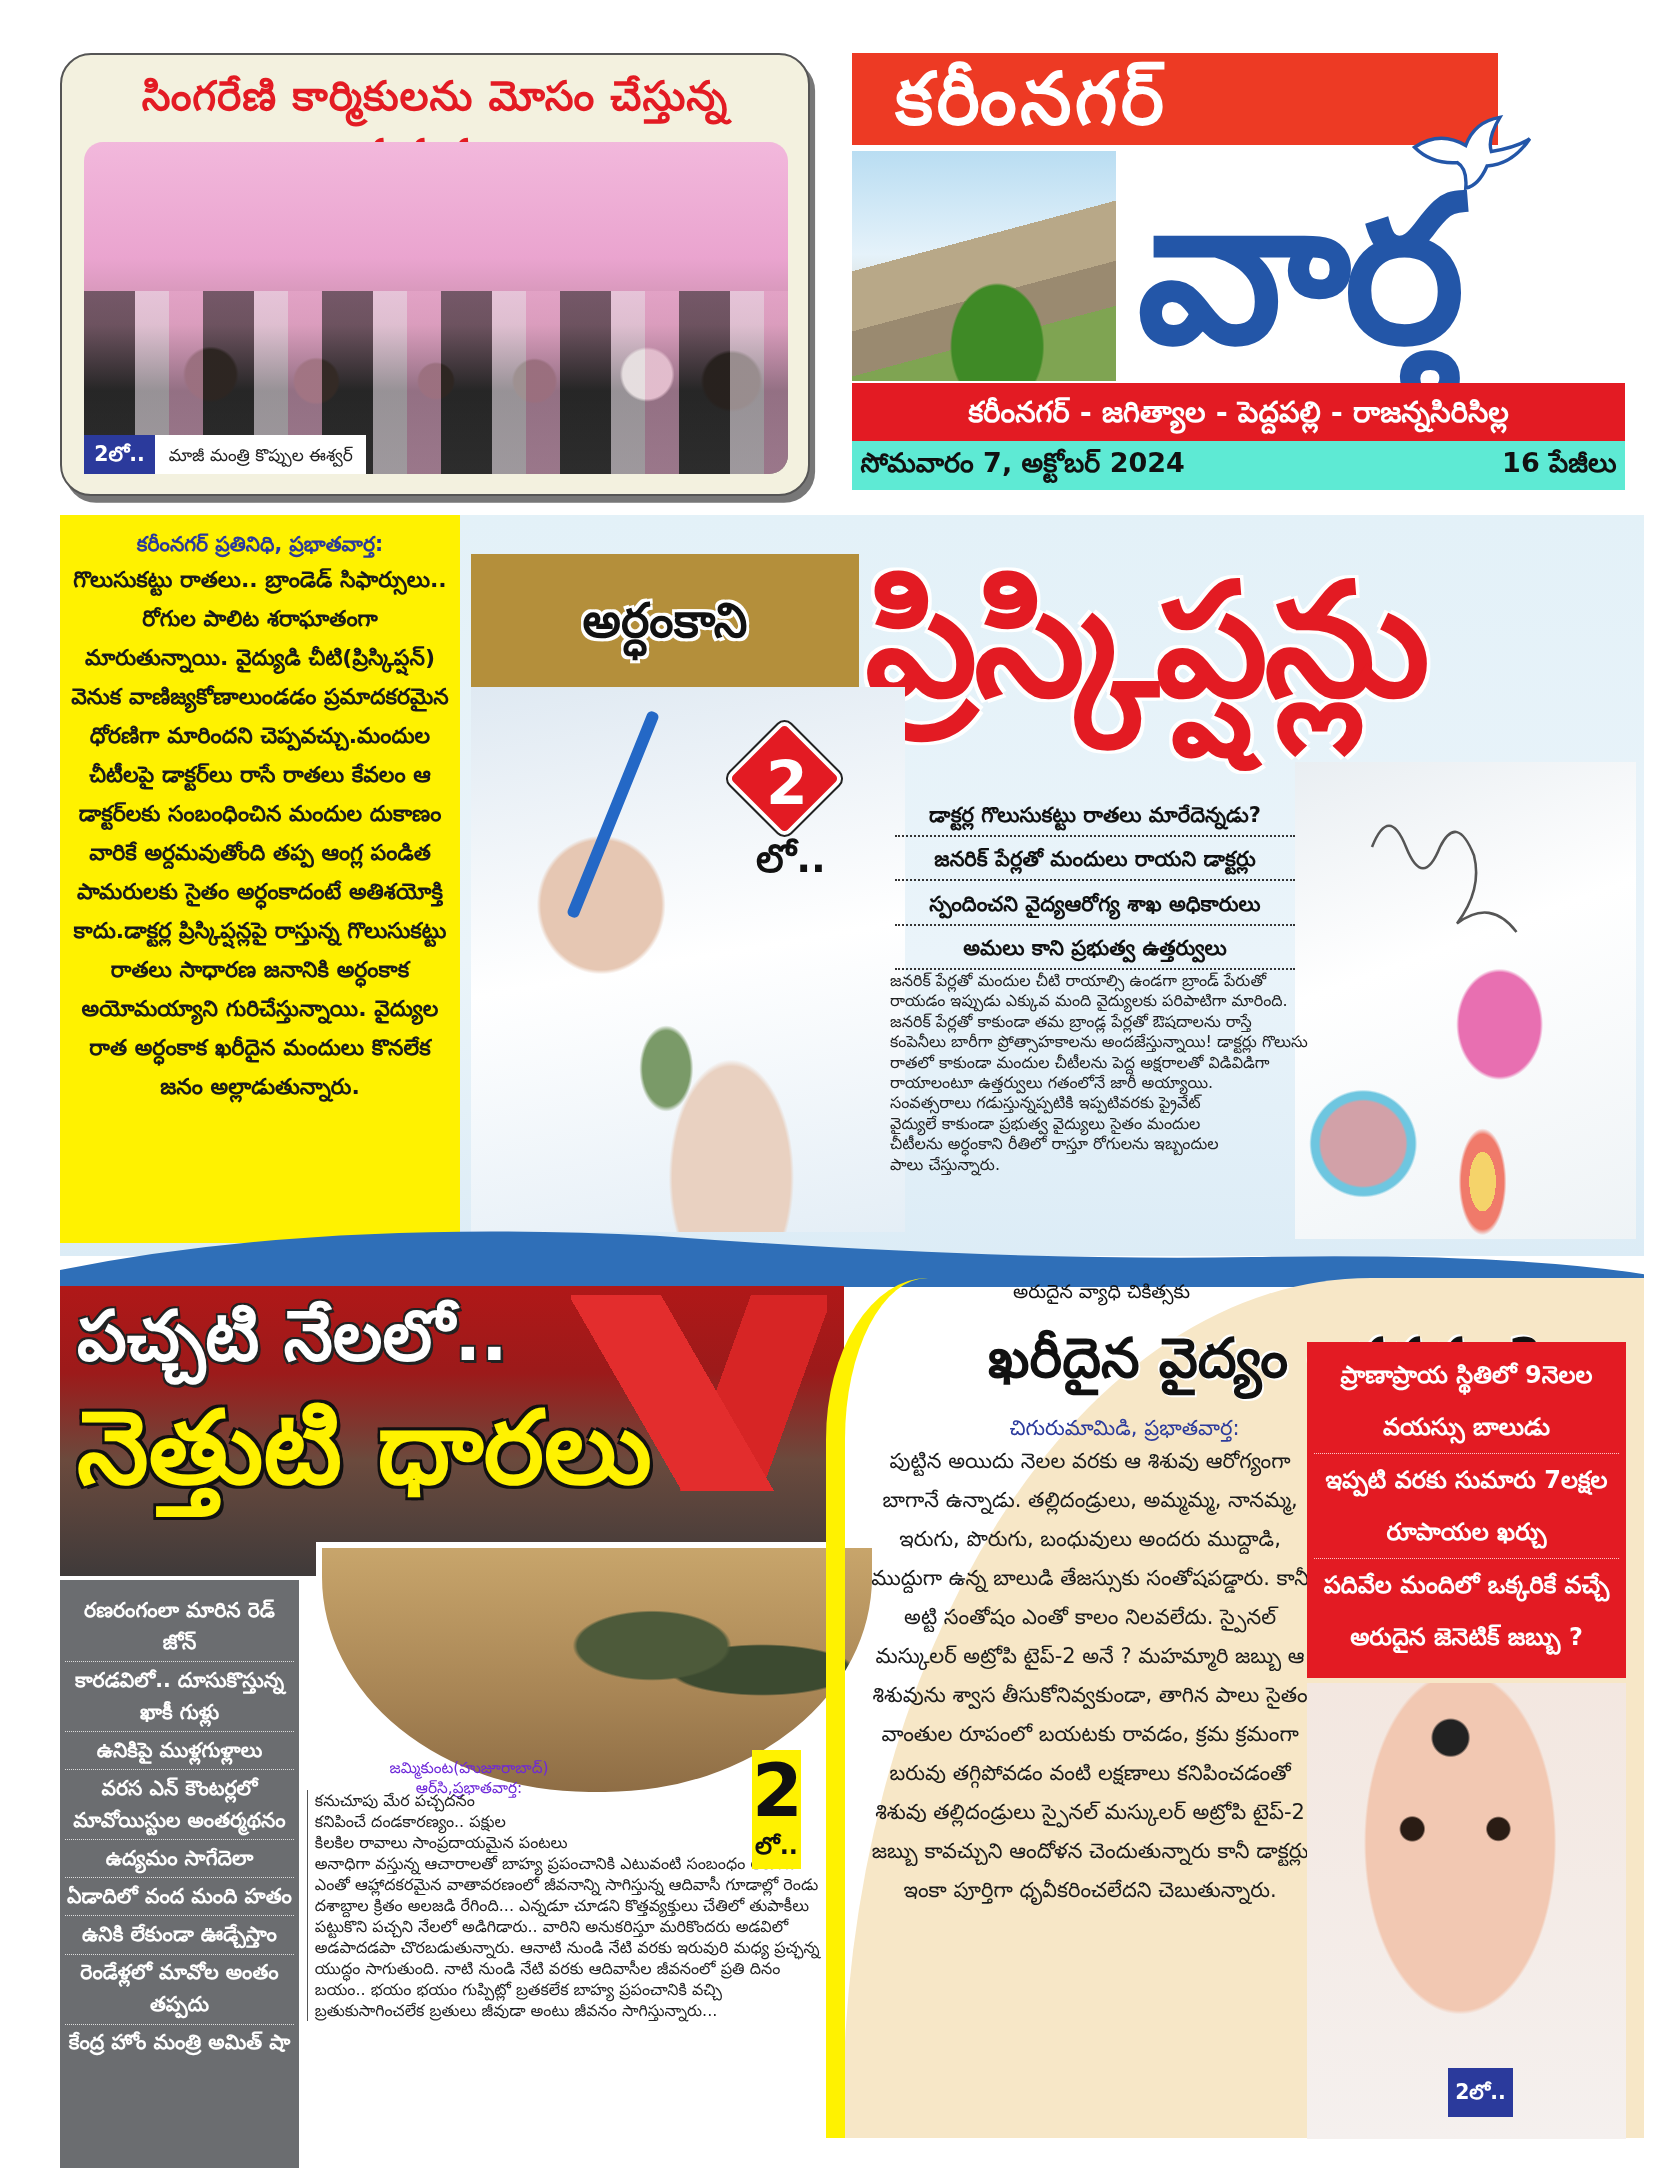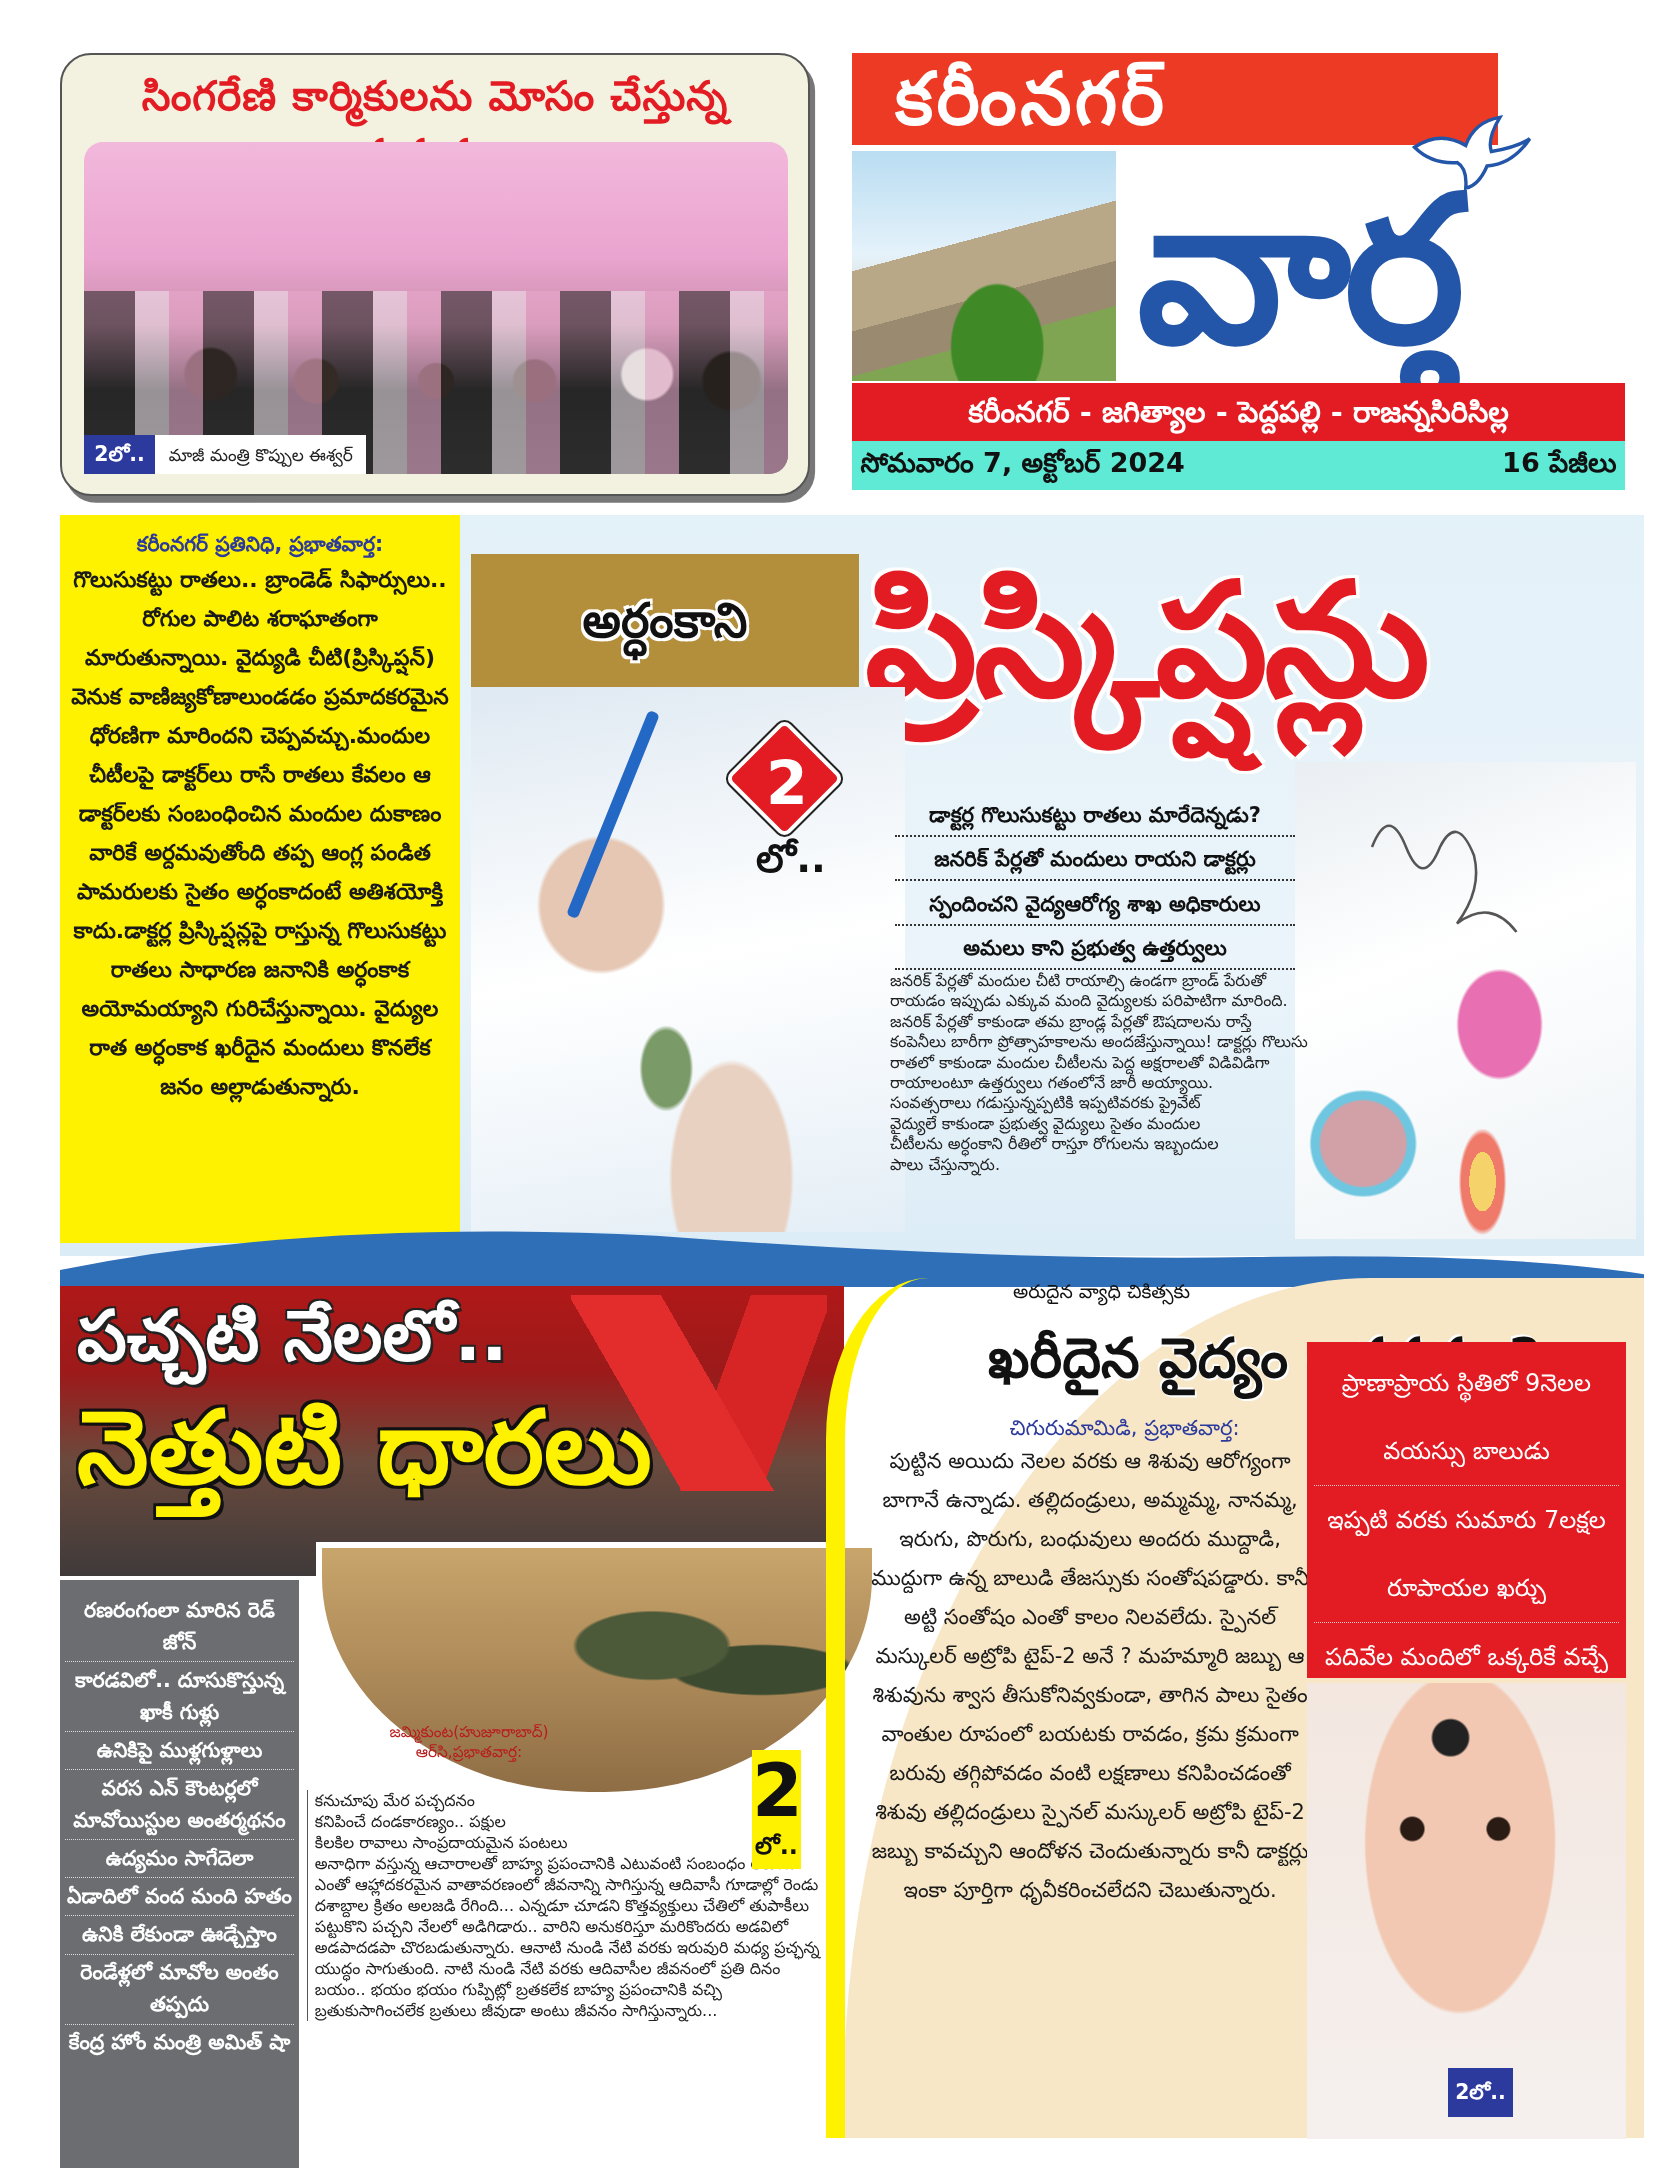--- a/index.html
+++ b/index.html
@@ -163,21 +163,21 @@
       linear-gradient(180deg, #c8a56b, #a88555 60%, #8e6d45);
     border: 6.8px solid #fff;
   }
   .gray-box {
     position: absolute; left: 0; top: 294px; width: 239px; height: 588px; background: #6b6d70;
     color: #fff; text-align: center; padding: 12px 5.1px;
   }
   .gray-box .item { font-size: 20.4px; font-weight: bold; line-height: 32px; border-bottom: 1.7px dotted #ddd; padding: 1.7px 0 3.4px; }
   .gray-box .item:last-child { border-bottom: none; }
   .maoist-byline {
-    position: absolute; left: 247px; top: 436px; width: 324px; text-align: center; font-size: 15.3px; line-height: 20.4px; color: #b91c1c;
+    position: absolute; left: 247px; top: 472px; width: 324px; text-align: center; font-size: 15.3px; line-height: 20.4px; color: #6d28d9;
   }
   .maoist-body {
     position: absolute; left: 247px; top: 504px; width: 520px; font-size: 16px; line-height: 21px; color: #222;
     border-left: 1.7px solid #555; padding-left: 6.8px;
   }
   .maoist-body .narrow { display: block; width: 256px; }
   .yellow-badge {
     position: absolute; left: 692px; top: 464px; width: 49px; height: 119px; background: #fff200;
     text-align: center; font-weight: bold; color: #111;
   }
@@ -199,21 +199,21 @@
     position: absolute; left: 145px; top: 65px; font-size: 55px; font-weight: bold; color: #111;
     text-shadow: 1.7px 1.7px 0 #fff, -1.7px -1.7px 0 #fff;
   }
   .sma-byline { position: absolute; left: 94px; top: 153px; width: 375px; text-align: center; color: #2b3a9c; font-size: 21px; line-height: 29px; }
   .sma-body {
     position: absolute; left: 25.6px; top: 181px; width: 443px; text-align: center; font-size: 21px;
     line-height: 39px; color: #1a1a1a;
   }
   .sma-red {
     position: absolute; left: 464px; top: 81px; width: 319px; height: 336px; background: #e31b23;
-    color: #fff; text-align: center; padding: 6.8px 6.8px; font-weight: normal; font-size: 24px; line-height: 68px;
+    color: #fff; text-align: center; padding: 6.8px 6.8px; font-weight: bold; font-size: 24px; line-height: 52px;
   }
   .sma-red .grp { border-bottom: 1.7px dotted #f9c9c9; }
   .sma-red .grp:last-child { border-bottom: none; }
   .baby-photo {
     position: absolute; left: 464px; top: 422px; width: 319px; height: 456px;
     background:
       radial-gradient(circle at 45% 12%, #222 0 4%, transparent 4.5%),
       radial-gradient(circle at 33% 32%, #2a1c14 0 3%, transparent 3.5%),
       radial-gradient(circle at 60% 32%, #2a1c14 0 3%, transparent 3.5%),
       radial-gradient(ellipse at 48% 35%, #f2c8b2 0 40%, transparent 41%),

